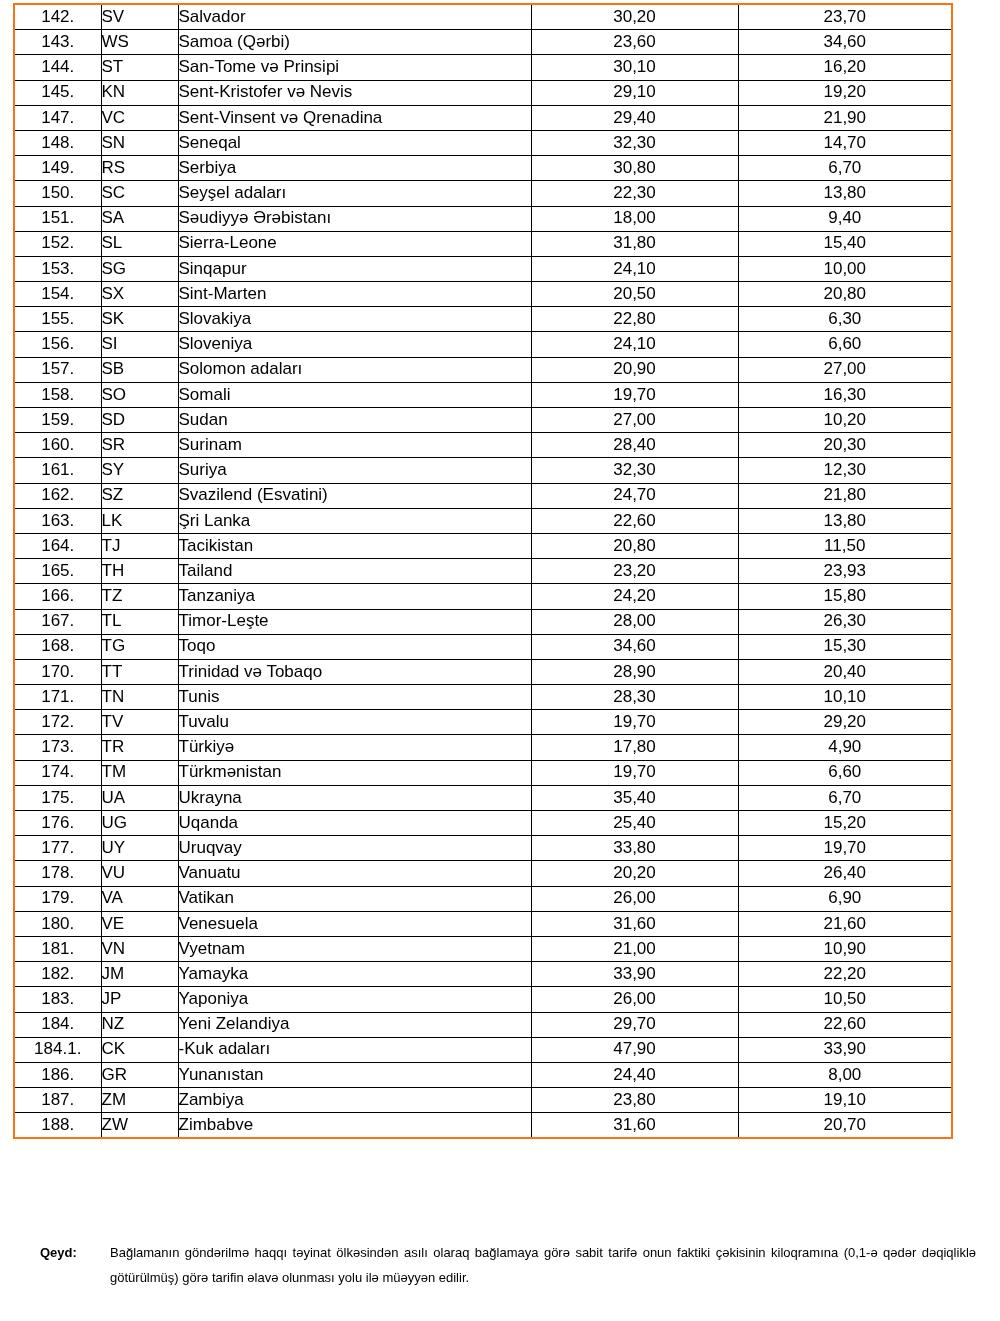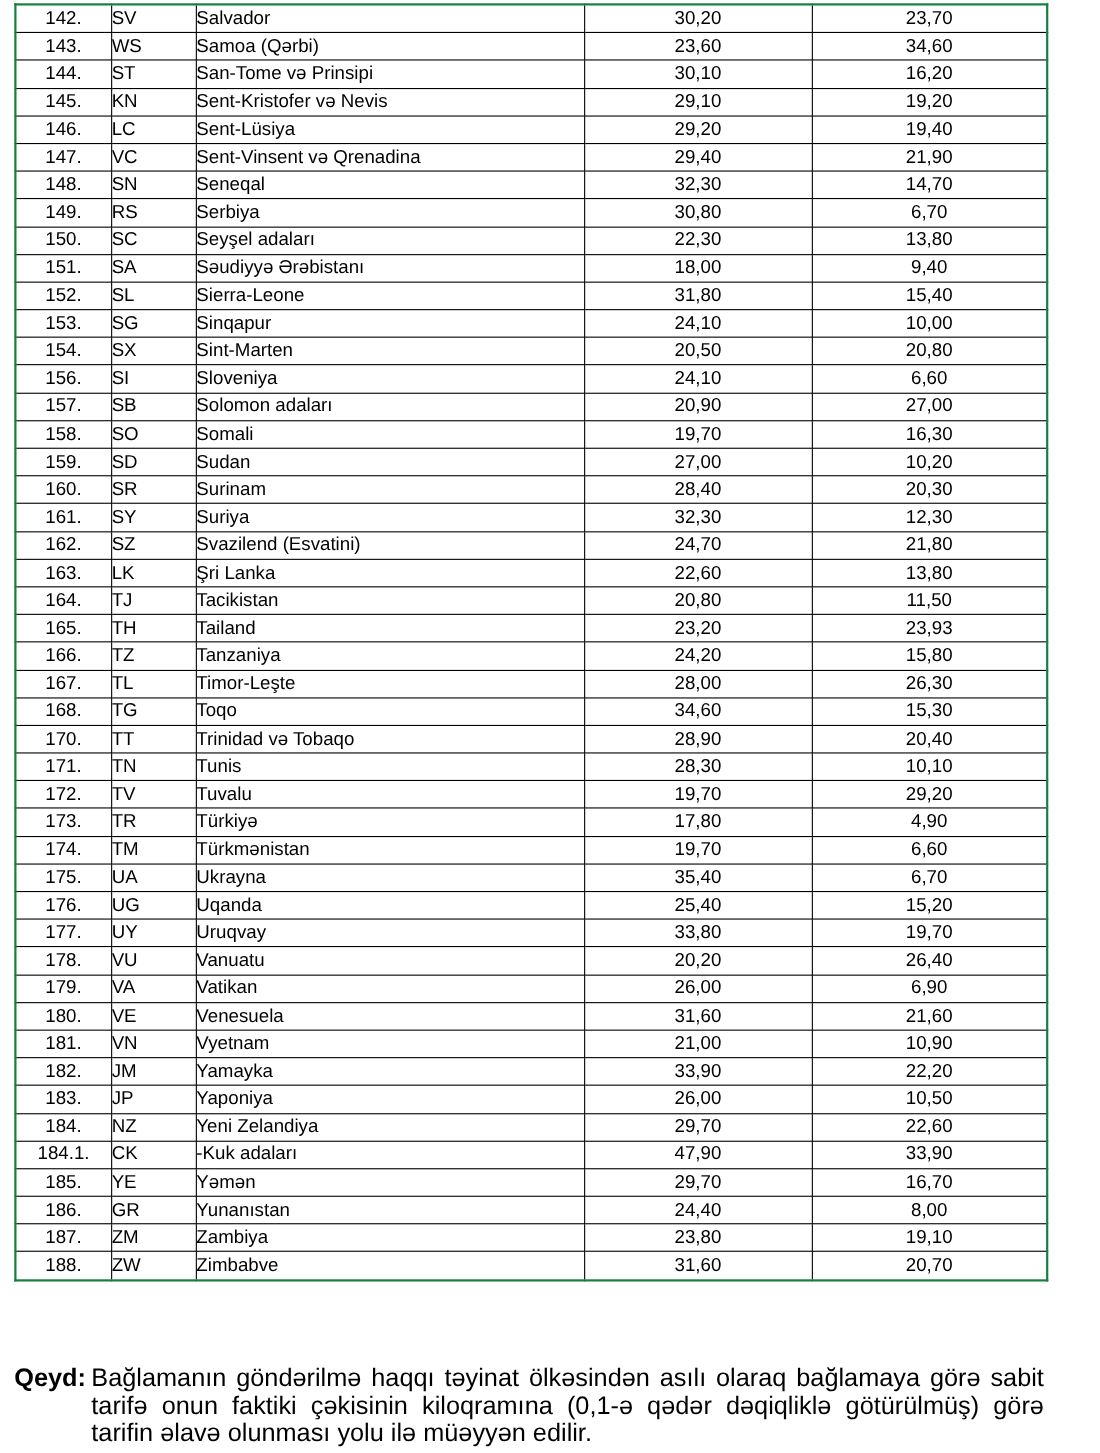--- a/index.html
+++ b/index.html
@@ -16,42 +16,42 @@
     color: #000000;
     overflow: hidden;
   }
   table.tariff-table {
     position: absolute;
     left: 13px;
     top: 3px;
     width: 938px;
     border-collapse: collapse;
     table-layout: fixed;
-    border: 2px solid #15803d;
+    border: 2px solid #f97316;
   }
   table.tariff-table td {
     border: 1px solid #000000;
     height: 24.2px;
     font-size: 17px;
     line-height: 1.1;
     padding: 0;
     overflow: hidden;
     white-space: nowrap;
   }
   td.c-num  { text-align: center; }
   td.c-code { text-align: left; }
   td.c-name { text-align: left; padding-left: 9px; }
   td.c-val  { text-align: center; }
   .note {
     position: absolute;
-    left: 13px;
+    left: 40px;
     top: 1240px;
     width: 936px;
     display: flex;
-    font-size: 23px;
+    font-size: 13px;
     line-height: 25px;
   }
   .note-label {
     flex: 0 0 70px;
     font-weight: bold;
   }
   .note-text {
     flex: 1;
     margin: 0;
     text-align: justify;
@@ -96,27 +96,20 @@
   </tr>
 
   <tr class="table-row">
     <td class="c-num">145.</td>
     <td class="c-code">KN</td>
     <td class="c-name">Sent-Kristofer və Nevis</td>
     <td class="c-val">29,10</td>
     <td class="c-val">19,20</td>
   </tr>
 
-  <tr class="table-row">
-    <td class="c-num">146.</td>
-    <td class="c-code">LC</td>
-    <td class="c-name">Sent-Lüsiya</td>
-    <td class="c-val">29,20</td>
-    <td class="c-val">19,40</td>
-  </tr>
 
   <tr class="table-row">
     <td class="c-num">147.</td>
     <td class="c-code">VC</td>
     <td class="c-name">Sent-Vinsent və Qrenadina</td>
     <td class="c-val">29,40</td>
     <td class="c-val">21,90</td>
   </tr>
 
   <tr class="table-row">
@@ -168,20 +161,27 @@
   </tr>
 
   <tr class="table-row">
     <td class="c-num">154.</td>
     <td class="c-code">SX</td>
     <td class="c-name">Sint-Marten</td>
     <td class="c-val">20,50</td>
     <td class="c-val">20,80</td>
   </tr>
 
+  <tr class="table-row">
+    <td class="c-num">155.</td>
+    <td class="c-code">SK</td>
+    <td class="c-name">Slovakiya</td>
+    <td class="c-val">22,80</td>
+    <td class="c-val">6,30</td>
+  </tr>
 
   <tr class="table-row">
     <td class="c-num">156.</td>
     <td class="c-code">SI</td>
     <td class="c-name">Sloveniya</td>
     <td class="c-val">24,10</td>
     <td class="c-val">6,60</td>
   </tr>
 
   <tr class="table-row">
@@ -402,27 +402,20 @@
   </tr>
 
   <tr class="table-row">
     <td class="c-num">184.1.</td>
     <td class="c-code">CK</td>
     <td class="c-name">-Kuk adaları</td>
     <td class="c-val">47,90</td>
     <td class="c-val">33,90</td>
   </tr>
 
-  <tr class="table-row">
-    <td class="c-num">185.</td>
-    <td class="c-code">YE</td>
-    <td class="c-name">Yəmən</td>
-    <td class="c-val">29,70</td>
-    <td class="c-val">16,70</td>
-  </tr>
 
   <tr class="table-row">
     <td class="c-num">186.</td>
     <td class="c-code">GR</td>
     <td class="c-name">Yunanıstan</td>
     <td class="c-val">24,40</td>
     <td class="c-val">8,00</td>
   </tr>
 
   <tr class="table-row">

